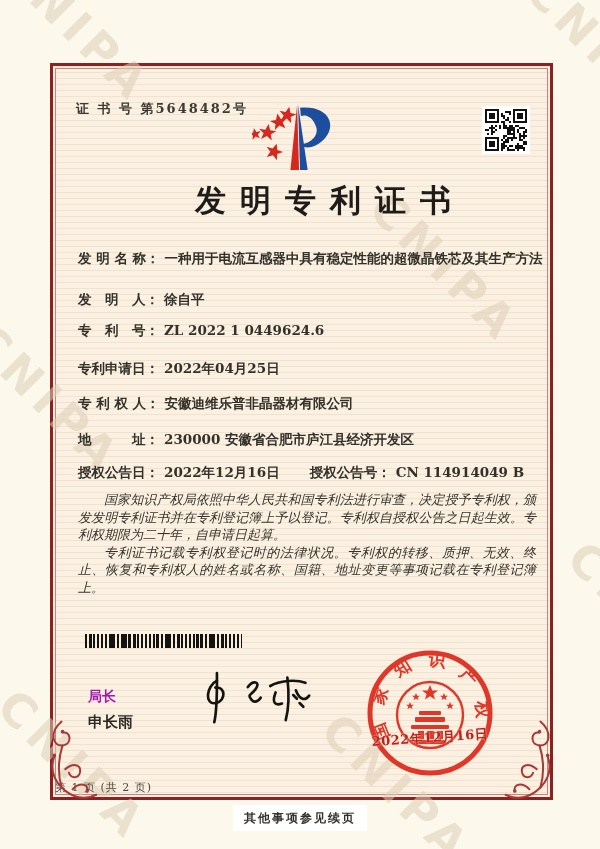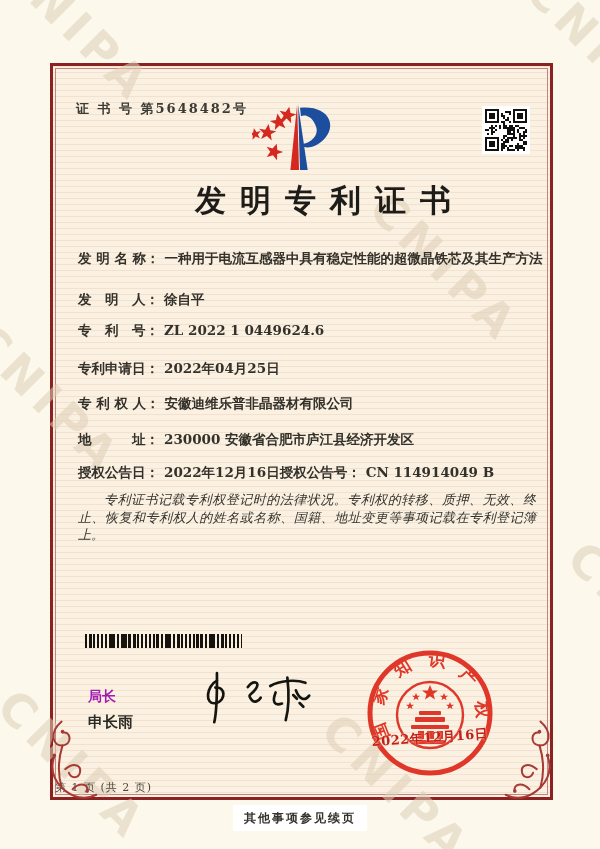--- a/index.html
+++ b/index.html
@@ -38,21 +38,21 @@
   .title{
     position:absolute; z-index:4; left:50px; width:546px; top:180px;
     text-align:center; font-size:31px; font-weight:bold; color:#1d1c18;
     letter-spacing:14px; text-indent:14px;
   }
   .field-row{
     position:absolute; z-index:4; left:78px; width:472px; white-space:nowrap;
     font-size:13.5px; font-weight:bold; color:#33312a;
   }
   .field-row .val{ margin-left:5px; }
-  .field-row .pair2{ }
+  .field-row .pair2{ margin-left:30px; }
   .legal{
     position:absolute; z-index:4; left:78px; top:491px; width:458px;
     font-size:13px; line-height:17.5px; text-align:justify; color:#35332c;
     font-style:italic;
   }
   .legal p{ margin:0; text-indent:2em; }
   .barcode{
     position:absolute; z-index:4; left:85px; top:634px; width:157px; height:14px;
     background:
       repeating-linear-gradient(90deg,#15130f 0 2px,transparent 2px 4px),
@@ -280,20 +280,21 @@
     <span class="lbl">专 利 权 人：</span><span class="val">安徽迪维乐普非晶器材有限公司</span>
   </div>
   <div class="field-row" style="top:431px;">
     <span class="lbl">地　　　址：</span><span class="val">230000 安徽省合肥市庐江县经济开发区</span>
   </div>
   <div class="field-row" style="top:464px;">
     <span class="lbl">授权公告日：</span><span class="val">2022年12月16日</span><span class="lbl pair2">授权公告号：</span><span class="val">CN 114914049 B</span>
   </div>
 
   <div class="legal">
+    <p>国家知识产权局依照中华人民共和国专利法进行审查，决定授予专利权，颁发发明专利证书并在专利登记簿上予以登记。专利权自授权公告之日起生效。专利权期限为二十年，自申请日起算。</p>
     <p>专利证书记载专利权登记时的法律状况。专利权的转移、质押、无效、终止、恢复和专利权人的姓名或名称、国籍、地址变更等事项记载在专利登记簿上。</p>
   </div>
 
   <div class="barcode"></div>
 
   <div class="signer-role">局长</div>
   <div class="signer-name">申长雨</div>
 
   <svg class="signature" viewBox="0 0 240 120">
     <g fill="none" stroke="#15150f" stroke-width="5" stroke-linecap="round" stroke-linejoin="round">

